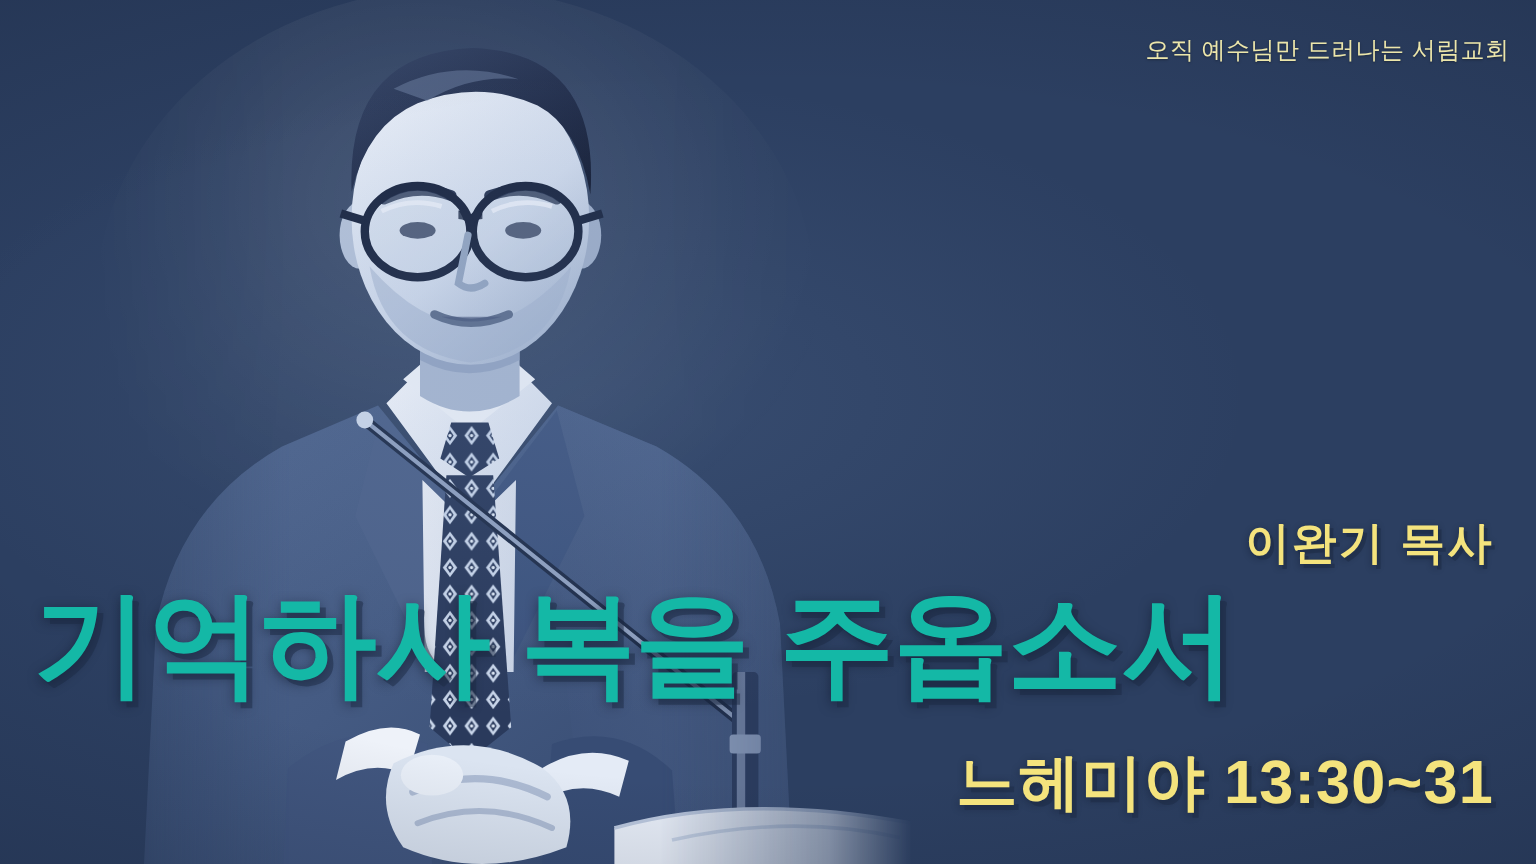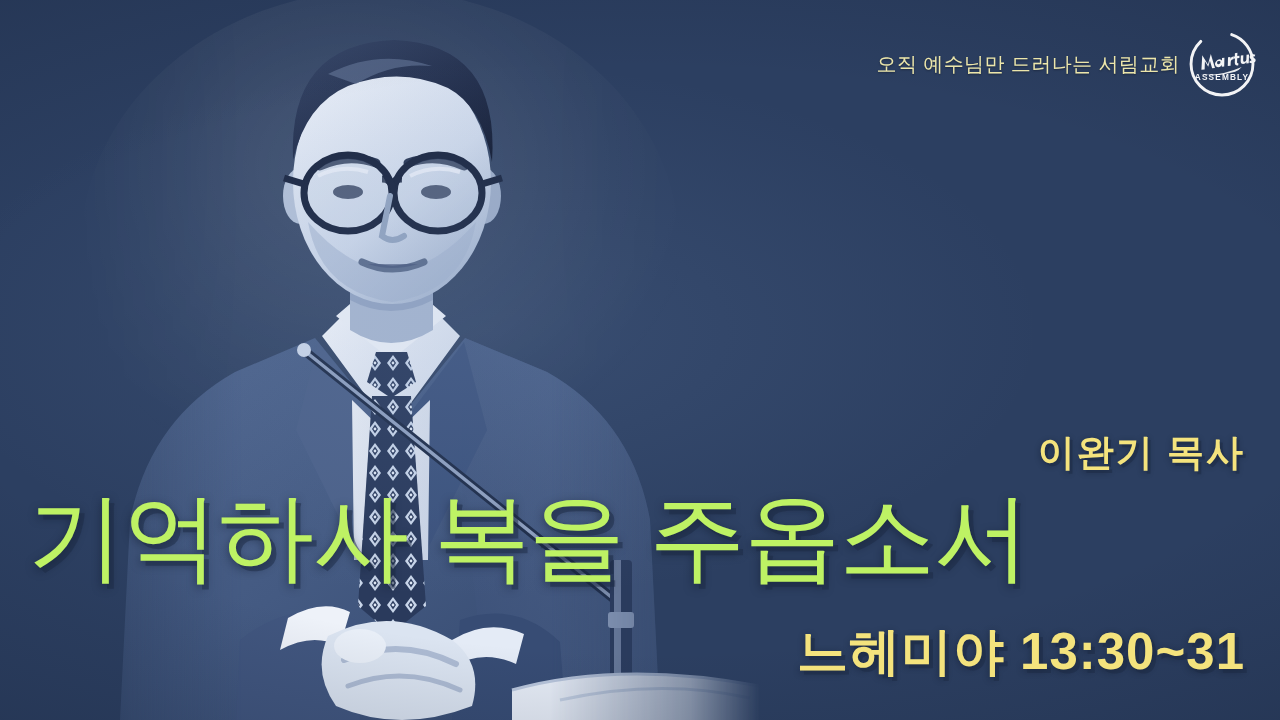--- a/index.html
+++ b/index.html
@@ -30,21 +30,21 @@
     left:60px;top:0;
     width:700px;height:720px;
     -webkit-mask-image:linear-gradient(to right,rgba(0,0,0,0) 0%,rgba(0,0,0,.55) 10%,#000 26%,#000 70%,rgba(0,0,0,.5) 90%,rgba(0,0,0,0) 100%);
     mask-image:linear-gradient(to right,rgba(0,0,0,0) 0%,rgba(0,0,0,.55) 10%,#000 26%,#000 70%,rgba(0,0,0,.5) 90%,rgba(0,0,0,0) 100%);
   }
   .portrait svg{display:block;width:100%;height:100%;}
 
   
   .header{
     position:absolute;top:28px;right:22px;
-    display:flex;align-items:center;gap:6px;
+    display:flex;align-items:center;gap:18px;flex-direction:column;
   }
   .header-tagline{
     font-size:20px;letter-spacing:.4px;
     color:#ece6ab;
     white-space:nowrap;
     text-shadow:0 1px 2px rgba(0,0,0,.35);
   }
   .logo{
     position:relative;width:72px;height:72px;flex:0 0 72px;
   }
@@ -55,24 +55,24 @@
     position:absolute;right:35px;top:428px;
     font-size:37px;font-weight:700;
     letter-spacing:2px;
     color:#f4e37d;
     text-shadow:3px 3px 0 rgba(30,44,70,.55), 0 2px 6px rgba(10,18,34,.45);
     white-space:nowrap;
   }
   .title{
     position:absolute;left:28px;top:487px;
     width:1224px;
-    font-size:96px;font-weight:400;
+    font-size:96px;font-weight:700;
     line-height:1.05;
     letter-spacing:-1px;
-    color:#bef264;
+    color:#14b8a6;
     text-shadow:5px 5px 0 rgba(28,42,68,.5), 0 3px 10px rgba(10,18,34,.5);
     white-space:nowrap;
   }
   .scripture{
     position:absolute;right:35px;top:618px;
     font-size:51px;font-weight:700;
     letter-spacing:1px;
     color:#f4e37d;
     text-shadow:4px 4px 0 rgba(28,42,68,.5), 0 2px 7px rgba(10,18,34,.45);
     white-space:nowrap;
@@ -208,38 +208,20 @@
       <path d="M 452 690 Q 560 660 700 686 L 700 720 L 452 720 Z" fill="#e6ecf6"></path>
       <path d="M 452 690 Q 560 660 700 686" stroke="#b9c6dc" stroke-width="3" fill="none"></path>
       <path d="M 500 700 Q 600 678 690 698" stroke="#c5d1e4" stroke-width="3" fill="none"></path>
     </svg>
   </div>
 
   <div class="bg-vignette"></div>
 
   <div class="header">
     <div class="header-tagline">오직 예수님만 드러나는 서림교회</div>
-    <div class="logo">
-      <svg viewBox="0 0 100 100" aria-hidden="true">
-        <circle cx="50" cy="50" r="43" fill="none" stroke="#f3f4f6" stroke-width="4" stroke-dasharray="196 46" stroke-dashoffset="26" stroke-linecap="round"></circle>
-        <g fill="#f3f4f6" transform="rotate(-8 50 46)">
-
-          <path d="M20 54 L24 34 L30 48 L36 34 L39 54 L35 54 L33.5 43 L30 51 L26.5 43 L24.5 54 Z"></path>
-          <path d="M41 46 q5 -6 9 -1 l0.6 -3.2 3.4 0 -2 12 -3.4 0 0.5 -2.6 q-4.5 5 -8.6 0.6 q-2.2 -3 0.5 -5.8 Z
-                   M45.4 45.2 q-2.6 0 -2.6 2.4 q0 2 2 2 q2.6 0 3 -2.6 q0.3 -1.8 -2.4 -1.8 Z"></path>
-          <path d="M57 54 l2 -12 3.4 0 -0.4 2.4 q1.8 -3 5 -2.5 l-0.8 3.8 q-3.4 -0.6 -4.4 3.2 l-0.9 5.1 Z"></path>
-          <path d="M68.5 42 l0.8 -4.4 3.5 0 -0.8 4.4 3 0 -0.5 3 -3 0 -1 5.4 q-0.3 1.8 1.6 1.6 l-0.5 3 q-5 0.6 -4.4 -3.8 l1.1 -6.2 -2 0 0.5 -3 Z"></path>
-          <path d="M77 42 l3.5 0 -1.2 6.8 q-0.4 2.4 1.8 2.4 q2.2 0 2.7 -2.6 l1.2 -6.6 3.5 0 -2.1 12 -3.4 0 0.3 -2 q-1.8 2.6 -4.8 2.2 q-3.6 -0.5 -2.8 -5 Z"></path>
-          <path d="M88.5 50.6 q1.6 1.4 3.6 1.2 q1.6 -0.2 1.7 -1.1 q0.1 -1 -1.9 -1.4 q-3.4 -0.7 -3.1 -3.4 q0.3 -3.1 4.4 -3.3 q2.2 -0.1 3.8 0.9 l-1.3 2.6 q-1.3 -0.9 -2.7 -0.8 q-1.4 0.1 -1.5 1 q-0.1 0.9 1.9 1.3 q3.4 0.7 3.1 3.5 q-0.3 3.2 -4.6 3.4 q-2.6 0.1 -4.5 -1.3 Z"></path>
-
-          <path d="M18 60 q26 7 58 -2 q-4 4 -10 5 q-28 4 -48 -3 Z" opacity=".95"></path>
-        </g>
-        <text x="50" y="72" text-anchor="middle" font-family="Liberation Sans, sans-serif" font-size="11.5" font-weight="700" letter-spacing="1.6" fill="#f3f4f6">ASSEMBLY</text>
-      </svg>
-    </div>
   </div>
 
   <div class="speaker">이완기 목사</div>
 
   <div class="title">기억하사 복을 주옵소서</div>
 
   <div class="scripture">느헤미야 13:30~31</div>
 
 </div>
 

